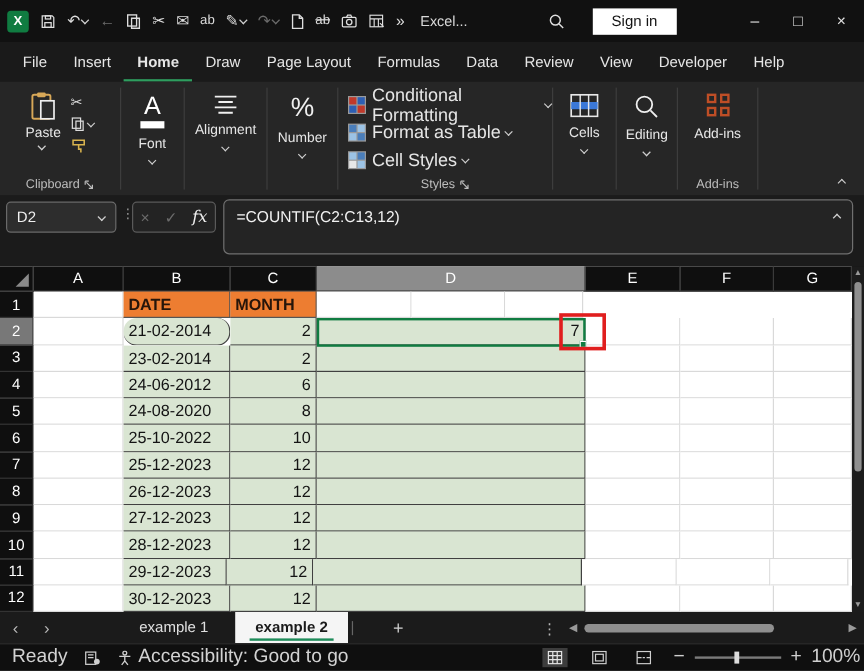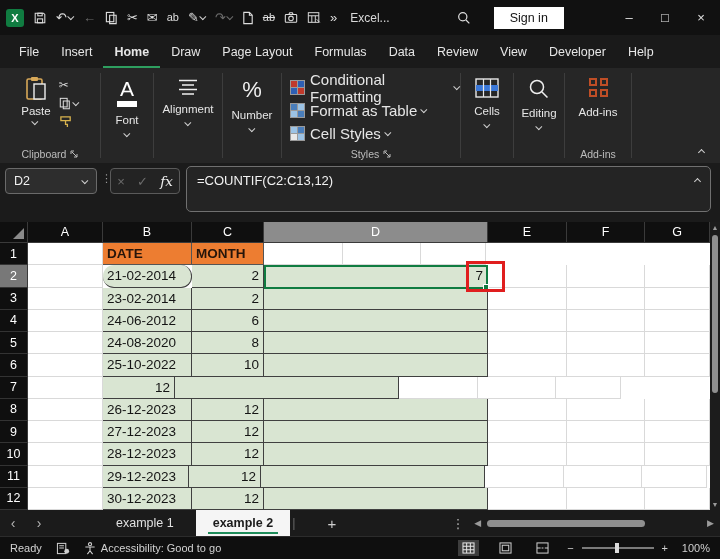--- a/index.html
+++ b/index.html
@@ -90,21 +90,21 @@
   .stab.active{background:#f5f5f5;color:#1b1b1b;font-weight:bold;position:relative;padding:0 17px}
   .stab.active::after{content:"";position:absolute;left:12px;right:12px;bottom:2px;height:2.5px;background:#1e8c5a}
   .tabsep{color:#666;margin:0 2px}
   .addtab{padding:0 30px;color:#cfcfcf;font-size:15px}
   .smore{margin-left:auto;color:#b5b5b5;padding:0 10px}
   .hscroll{display:flex;align-items:center;gap:4px;margin-right:6px;color:#9a9a9a;font-size:9px}
   .htrack{width:218px;height:10px;position:relative}
   .hthumb{position:absolute;left:2px;top:1.5px;width:158px;height:7px;background:#8f8f8f;border-radius:4px}
 
   
-  #statusbar{position:absolute;left:0;top:536px;width:720px;height:23px;background:#0f0f0f;border-top:1px solid #2c2c2c;display:flex;align-items:center;font-size:11px;color:#d2d2d2;gap:14px;padding:0 10px}
+  #statusbar{position:absolute;left:0;top:536px;width:720px;height:23px;background:#0f0f0f;border-top:1px solid #2c2c2c;display:flex;align-items:center;font-size:16px;color:#d2d2d2;gap:14px;padding:0 10px}
   .viewbtns{margin-left:auto;display:flex;align-items:center;gap:16px}
   .viewbtn{padding:2px 4px;display:flex;align-items:center}
   .viewbtn.on{background:#3d3d3d}
   .zoomer{display:flex;align-items:center;gap:8px;color:#cfcfcf}
   .ztrack{width:72px;height:2px;background:#7a7a7a;position:relative}
   .zthumb{position:absolute;left:46%;top:-4px;width:4px;height:10px;background:#dcdcdc}
   .zlabel{width:34px;text-align:right}
 </style>
 </head>
 <body>
@@ -416,20 +416,21 @@
         <div class="cell green" style="width: 89px; height: 22.25px;">25-10-2022</div>
         <div class="cell green num" style="width: 72px; height: 22.25px;">10</div>
         <div class="cell green num" style="width: 224px; height: 22.25px;"></div>
         <div class="cell" style="width: 79px; height: 22.25px;"></div>
         <div class="cell" style="width: 78px; height: 22.25px;"></div>
         <div class="cell" style="width: 65px; height: 22.25px;"></div>
       </div>
       <div class="grow">
         <div class="rh" style="width: 28px; height: 22.25px;">7</div>
         <div class="cell" style="width: 75px; height: 22.25px;"></div>
+        <div class="cell green" style="width: 89px; height: 22.25px;">25-12-2023</div>
         <div class="cell green num" style="width: 72px; height: 22.25px;">12</div>
         <div class="cell green num" style="width: 224px; height: 22.25px;"></div>
         <div class="cell" style="width: 79px; height: 22.25px;"></div>
         <div class="cell" style="width: 78px; height: 22.25px;"></div>
         <div class="cell" style="width: 65px; height: 22.25px;"></div>
       </div>
       <div class="grow">
         <div class="rh" style="width: 28px; height: 22.25px;">8</div>
         <div class="cell" style="width: 75px; height: 22.25px;"></div>
         <div class="cell green" style="width: 89px; height: 22.25px;">26-12-2023</div>

